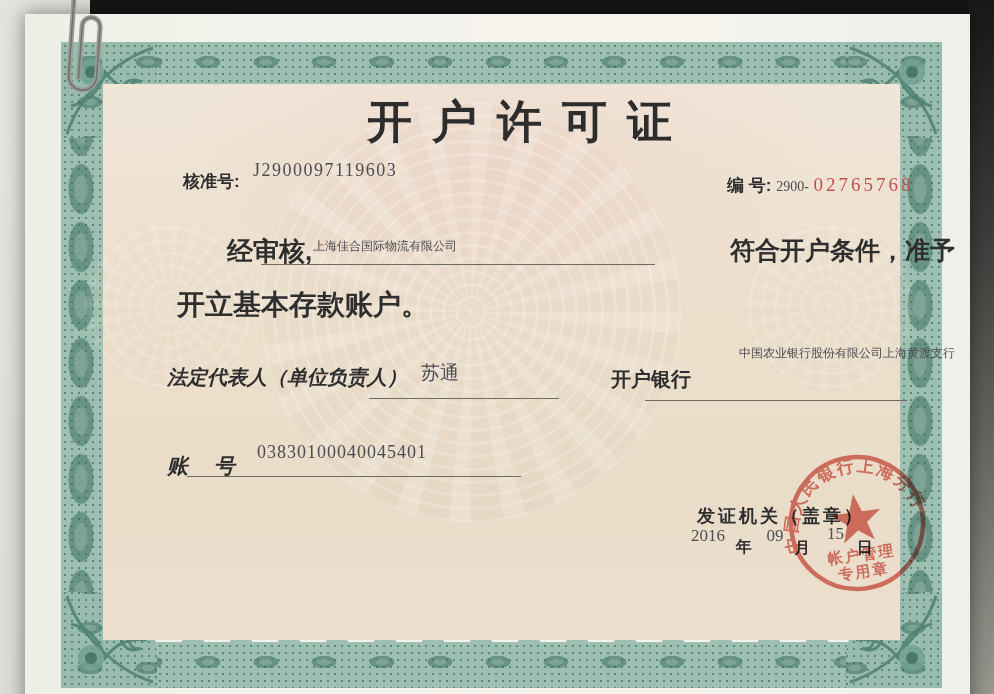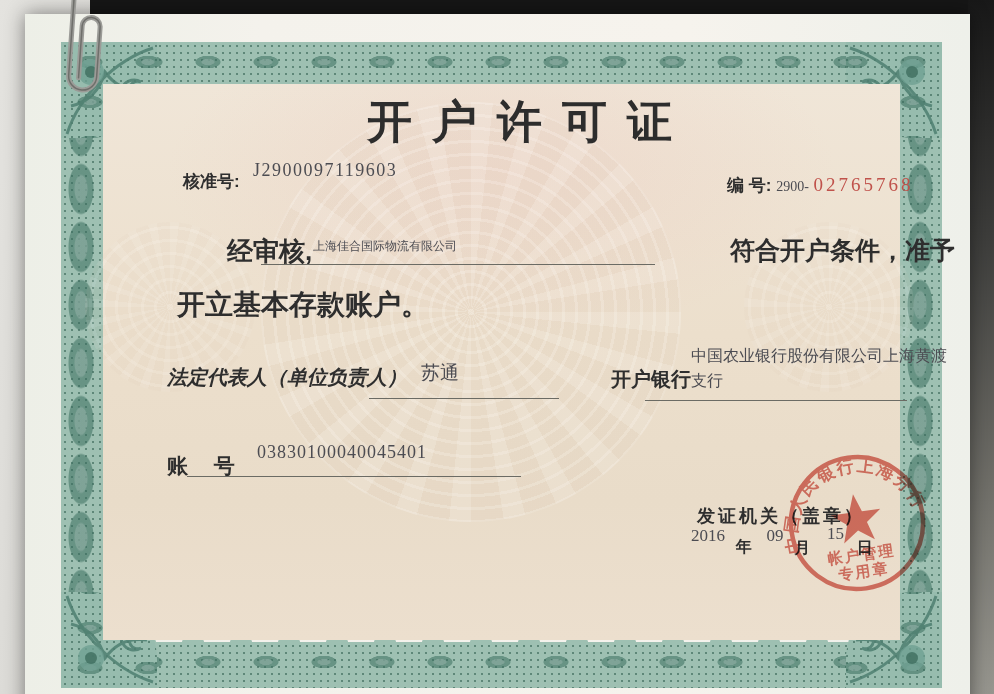--- a/index.html
+++ b/index.html
@@ -166,24 +166,24 @@
     <div class="u" style="left:236px;top:250px;width:394px;"></div>
     <div class="t lab" style="left:640px;top:220px;font-size:25px;margin-left:21px;">符合开户条件，准予</div>
 
     <div class="t lab" style="left:108px;top:272px;font-size:28px;">开立基本存款账户。</div>
 
     <div class="t lab" style="left:98px;top:350px;font-size:20px;font-style:italic;">法定代表人（单位负责人）</div>
     <div class="t val" style="left:352px;top:346px;font-size:19px;text-align:right;">苏通</div>
     <div class="u" style="left:344px;top:384px;width:190px;"></div>
 
     <div class="t lab" style="left:542px;top:352px;font-size:20px;">开户银行</div>
-    <div class="t val" style="left:622px;top:330px;font-size:16px;width:264px;white-space:normal;line-height:1.55;">中国农业银行股份有限公司上海黄渡支行</div>
+    <div class="t val" style="left:622px;top:330px;font-size:12px;width:264px;white-space:normal;line-height:1.55;text-align:right;">中国农业银行股份有限公司上海黄渡支行</div>
     <div class="u" style="left:620px;top:386px;width:262px;"></div>
 
-    <div class="t lab" style="left:98px;top:438px;font-size:21px;letter-spacing:10px;">账 号</div>
+    <div class="t lab" style="left:98px;top:438px;font-size:21px;letter-spacing:10px;font-style:italic;">账 号</div>
     <div class="t val" style="left:188px;top:428px;font-size:18px;letter-spacing:1px;">03830100040045401</div>
     <div class="u" style="left:162px;top:462px;width:334px;"></div>
 
     <div class="t lab" style="left:628px;top:490px;font-size:18px;letter-spacing:3px;">发证机关（盖章）</div>
     <div class="t" style="left:622px;top:512px;font-size:17px;">
       <span class="val">2016</span>
       <span class="lab" style="font-size:16px;position:relative;top:11px;margin-left:6px;">年</span>
       <span class="val" style="margin-left:10px;">09</span>
       <span class="lab" style="font-size:16px;position:relative;top:12px;margin-left:6px;">月</span>
       <span class="val" style="margin-left:12px;position:relative;top:-2px;">15</span>

